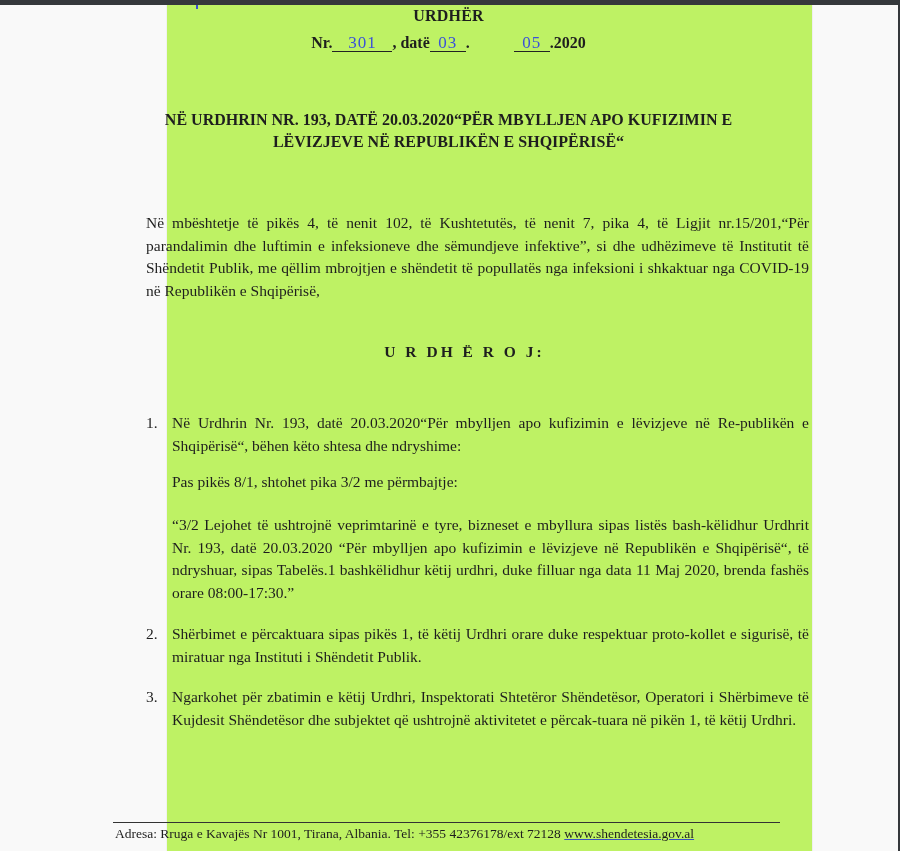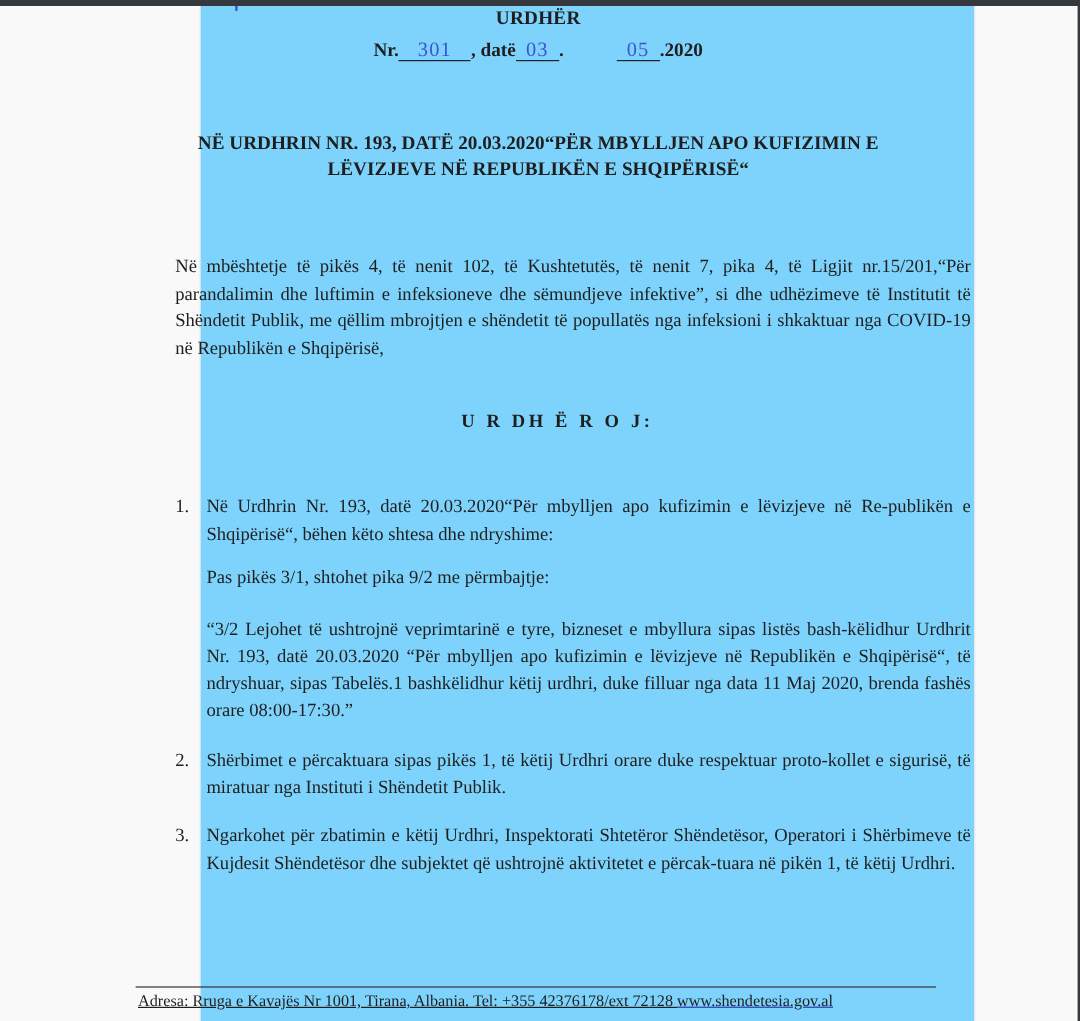--- a/index.html
+++ b/index.html
@@ -29,21 +29,21 @@
       right: 0; top: 0;
       width: 3px;
       height: 851px;
       background: #35383c;
     }
     .page {
       position: absolute;
       left: 0; top: 5px;
       width: 897px;
       height: 846px;
-      background: #7dd3fc;
+      background: #bef264;
       font-family: "Liberation Serif", serif;
       color: #1e1e1e;
     }
     .left-shade {
       position: absolute;
       left: 0; top: 0;
       width: 166px;
       height: 846px;
       background: #f9f9f9;
       border-right: 1px solid #f1f1f1;
@@ -152,21 +152,20 @@
       width: 667px;
       height: 1px;
       background: #333;
     }
     .footer {
       position: absolute;
       left: 115px; top: 821px;
       font-size: 13.5px;
       white-space: nowrap;
       color: #1e1e1e;
-      text-decoration: underline;
     }
     .footer a {
       color: #1e1e1e;
       text-decoration: underline;
       text-decoration-color: #3a4fc0;
     }
   </style>
 </head>
 <body>
 
@@ -192,21 +191,21 @@
 
     <div class="para intro">Në mbështetje të pikës 4, të nenit 102, të Kushtetutës, të nenit 7, pika 4, të Ligjit nr.15/201,“Për parandalimin dhe luftimin e infeksioneve dhe sëmundjeve infektive”, si dhe udhëzimeve të Institutit të Shëndetit Publik, me qëllim mbrojtjen e shëndetit të popullatës nga infeksioni i shkaktuar nga COVID-19 në Republikën e Shqipërisë,</div>
 
     <div class="center heading-order">U R DH Ë R O J:</div>
 
     <div class="item item-1">
       <span class="item-num">1.</span>
       <div class="item-body">Në Urdhrin Nr. 193, datë 20.03.2020“Për mbylljen apo kufizimin e lëvizjeve në Re-publikën e Shqipërisë“, bëhen këto shtesa dhe ndryshime:</div>
     </div>
 
-    <div class="sub-para sub-intro">Pas pikës 3/1, shtohet pika 9/2 me përmbajtje:</div>
+    <div class="sub-para sub-intro">Pas pikës 8/1, shtohet pika 3/2 me përmbajtje:</div>
     <div class="sub-para sub-quote">“3/2 Lejohet të ushtrojnë veprimtarinë e tyre, bizneset e mbyllura sipas listës bash-këlidhur Urdhrit Nr. 193, datë 20.03.2020 “Për mbylljen apo kufizimin e lëvizjeve në Republikën e Shqipërisë“, të ndryshuar, sipas Tabelës.1 bashkëlidhur këtij urdhri, duke filluar nga data 11 Maj 2020, brenda fashës orare 08:00-17:30.”</div>
 
     <div class="item item-2">
       <span class="item-num">2.</span>
       <div class="item-body">Shërbimet e përcaktuara sipas pikës 1, të këtij Urdhri orare duke respektuar proto-kollet e sigurisë, të miratuar nga Instituti i Shëndetit Publik.</div>
     </div>
 
     <div class="item item-3">
       <span class="item-num">3.</span>
       <div class="item-body">Ngarkohet për zbatimin e këtij Urdhri, Inspektorati Shtetëror Shëndetësor, Operatori i Shërbimeve të Kujdesit Shëndetësor dhe subjektet që ushtrojnë aktivitetet e përcak-tuara në pikën 1, të këtij Urdhri.</div>

